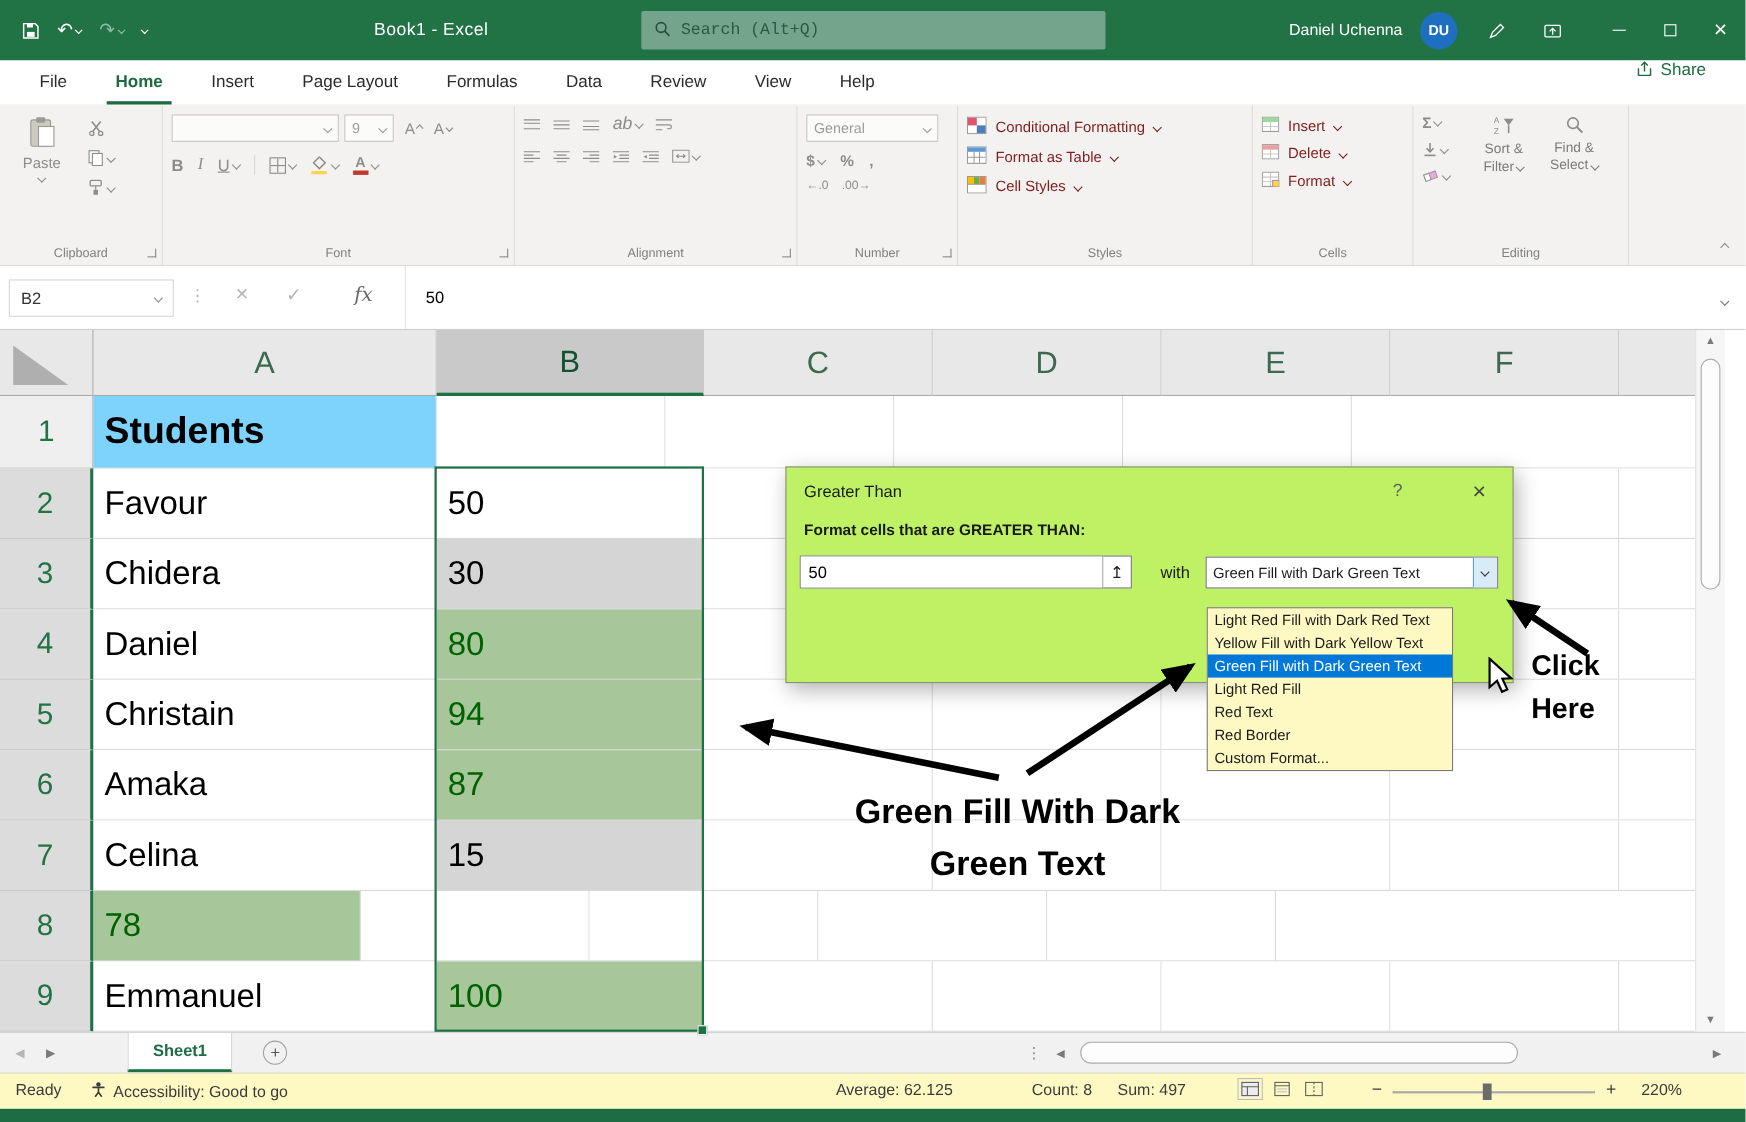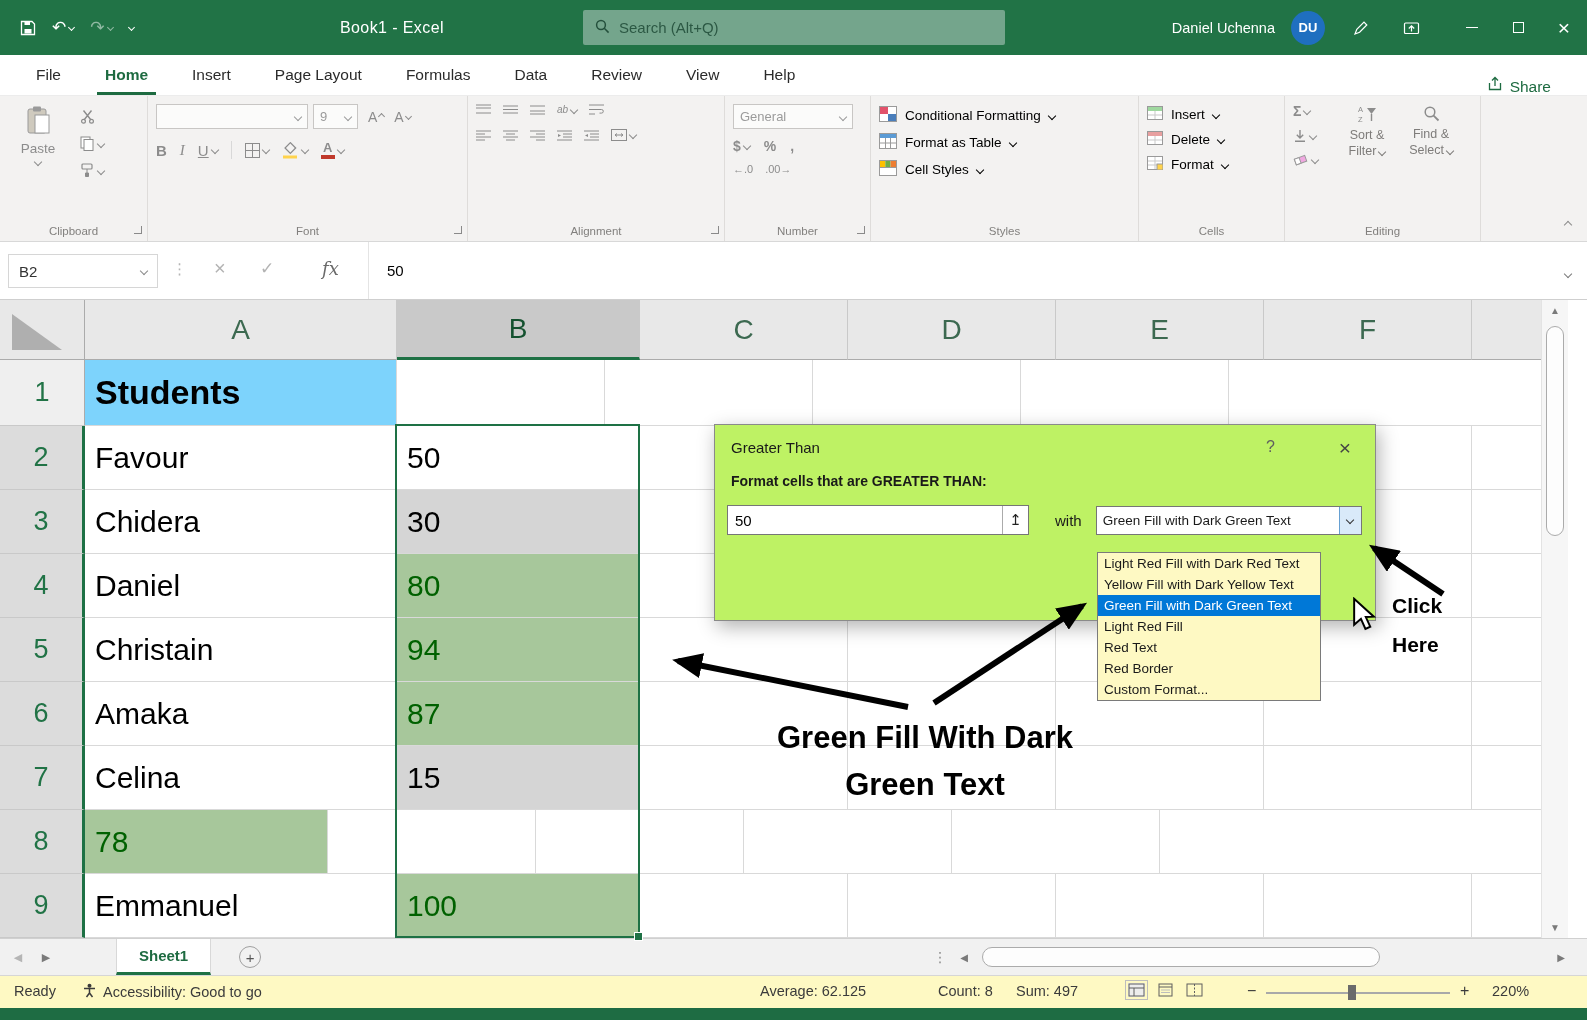--- a/index.html
+++ b/index.html
@@ -9,37 +9,37 @@
   .chev-up{transform:rotate(-135deg)}
   .dim{opacity:.5}
 
   
   .titlebar{position:absolute;left:0;top:0;width:1587px;height:55px;background:#217346}
   .qat{position:absolute;left:20px;top:0;height:55px;display:flex;align-items:center;gap:16px;color:#fff}
   .qat-btn{display:inline-flex;align-items:center;gap:3px;font-size:17px;line-height:1;color:#fff}
   .qat-btn .chev{width:5px;height:5px}
   .tb-title{position:absolute;left:340px;top:0;height:55px;display:flex;align-items:center;color:#fff;font-size:16px;letter-spacing:.4px}
   .tb-search{position:absolute;left:583px;top:10px;width:422px;height:35px;background:#74A58C;border-radius:2px;display:flex;align-items:center;padding:0 12px;gap:9px}
-  .tb-search input{flex:1;background:transparent;border:none;outline:none;font-size:15px;color:#fff;font-family:Liberation Sans, sans-serif}
+  .tb-search input{flex:1;background:transparent;border:none;outline:none;font-size:15px;color:#fff;font-family:Liberation Mono, monospace}
   .tb-search input::placeholder{color:#24503C;opacity:.9}
   .tb-right{position:absolute;right:0;top:0;height:55px;display:flex;align-items:center}
   .tb-user{color:#fff;font-size:14.5px;margin-right:16px}
   .avatar{width:34px;height:34px;border-radius:50%;background:#1F6FC0;color:#fff;font-size:13px;font-weight:bold;display:flex;align-items:center;justify-content:center;margin-right:24px}
   .tb-ico{width:24px;margin-right:26px;display:flex;justify-content:center}
   .winbtn{width:46px;height:55px;display:flex;align-items:center;justify-content:center;color:#fff;font-size:21px}
   .minbar{width:12px;height:0;border-top:1.6px solid #fff;display:inline-block}
   .maxbox{width:11px;height:11px;border:1.4px solid #fff;display:inline-block}
 
   
   .menubar{position:absolute;top:55px;left:0;width:100%;height:41px;background:#fff;border-bottom:1px solid #ECECEC;display:flex;align-items:stretch}
   .mtab{padding:0 22px;display:flex;align-items:center;font-size:15.5px;color:#2B2B2B;position:relative}
   .mtab:first-child{margin-left:14px}
   .mtab.active{color:#1E6B41;font-weight:bold}
   .mtab.active::after{content:"";position:absolute;left:14px;right:14px;bottom:0;height:3px;background:#1E6B41}
-  .share{position:absolute;right:36px;top:0;height:41px;display:flex;align-items:flex-end;gap:7px;font-size:15.5px;color:#1E6B41}
+  .share{position:absolute;right:36px;top:0;height:41px;display:flex;align-items:flex-start;gap:7px;font-size:15.5px;color:#1E6B41}
 
   
   .ribbon{position:absolute;top:96px;left:0;width:100%;height:146px;background:#F3F2F1;border-bottom:1px solid #D8D8D8;display:flex}
   .grp{position:relative;border-right:1px solid #DEDCDA;padding:8px 8px 26px}
   .grp-label{position:absolute;bottom:4px;left:0;right:0;text-align:center;font-size:11.5px;color:#82807E}
   .launcher{position:absolute;right:5px;bottom:7px;width:8px;height:8px;border-right:1.3px solid #8a8a8a;border-bottom:1.3px solid #8a8a8a;display:inline-block}
   .rbtn{display:inline-flex;align-items:center;gap:3px;color:#8C8C8C}
   .combo-s{height:25px;background:#FBFBFA;border:1px solid #C8C6C4;display:flex;align-items:center;justify-content:space-between;padding:0 6px;font-size:13px;color:#9B9B9B}
   .g-clip{width:148px}
   .paste-big{position:absolute;left:10px;top:9px;width:56px;display:flex;flex-direction:column;align-items:center;gap:3px;color:#8C8C8C;font-size:13.5px}
@@ -56,27 +56,27 @@
   .fmt.b{font-weight:bold}
   .fmt.i{font-style:italic;font-family:"Liberation Serif",serif}
   .fmt.u{text-decoration:underline}
   .vdiv{width:1px;height:18px;background:#D8D8D8}
   .igrid{width:15px;height:15px;border:1px solid #8C8C8C;display:inline-block;background:linear-gradient(#8C8C8C,#8C8C8C) 50% 0/1px 100% no-repeat,linear-gradient(#8C8C8C,#8C8C8C) 0 50%/100% 1px no-repeat}
   .fcolor{display:inline-flex;flex-direction:column;align-items:center;font-size:13px;font-weight:bold;color:#8C8C8C;line-height:12px}
   .fcolor .bar{width:14px;height:4px;background:#C0392B;margin-top:1px;display:block}
   .g-align{width:257px}
   .al-r1,.al-r2{display:flex;align-items:center;gap:12px}
   .al-r2{margin-top:14px}
-  .or{font-size:10px;font-style:italic}
+  .or{font-size:16px;font-style:italic}
   .g-num{width:146px}
   .gen{width:120px}
   .num-r2{margin-top:9px;display:flex;gap:14px;align-items:center;font-size:14px}
   .num-r3{margin-top:9px;display:flex;gap:12px;font-size:11px;color:#8C8C8C}
   .g-styles{width:268px;display:flex;flex-direction:column;gap:8px;padding-top:10px}
-  .srow{display:flex;align-items:center;gap:8px;font-size:13.5px;color:#000000}
+  .srow{display:flex;align-items:center;gap:8px;font-size:13.5px;color:#7f1d1d}
   .g-cells{width:146px;display:flex;flex-direction:column;gap:8px;padding-top:10px}
   .g-edit{width:196px;display:flex;padding-top:7px}
   .ed-left{display:flex;flex-direction:column;gap:10px;width:42px}
   .stackbtn{width:64px;display:flex;flex-direction:column;align-items:center;gap:1px;font-size:12.5px;color:#7E7C7A;line-height:15px;padding-top:2px}
   .with-chev{display:inline-flex;align-items:center;gap:3px}
   .ribbon-spacer{flex:1;position:relative}
   .ribbon-collapse{position:absolute;right:16px;bottom:10px;color:#8C8C8C}
 
   
   .fbar{position:absolute;top:242px;left:0;width:100%;height:58px;background:#fff;border-bottom:1px solid #CFCFCF}
@@ -129,21 +129,21 @@
   .combo{width:266px;height:29px;border:1px solid #767676;display:flex;align-items:center;background:#fff}
   .combo-val{flex:1;font-size:13.5px;padding-left:6px;white-space:nowrap;color:#1A1A1A}
   .combo-btn{width:22px;height:100%;background:#D9EAF9;border-left:1px solid #66A0D2;display:flex;align-items:center;justify-content:center;color:#333}
   .listbox{position:absolute;left:1097px;top:552px;width:224px;background:#fef9c3;border:1px solid #7A7A7A;z-index:55}
   .opt{height:21px;display:flex;align-items:center;padding-left:6px;font-size:13.5px;color:#1A1A1A;white-space:nowrap}
   .opt.selected{background:#0078D7;color:#fff}
 
   
   .anno{position:absolute;left:0;top:0;width:1587px;height:1020px;z-index:60;pointer-events:none}
   .callout{position:absolute;left:715px;top:714px;width:420px;text-align:center;font-size:31px;font-weight:800;color:#000;line-height:47px;z-index:60}
-  .clickhere{position:absolute;left:1392px;top:586px;font-size:21px;font-weight:800;color:#000;line-height:39px;z-index:60}
+  .clickhere{position:absolute;left:1392px;top:586px;font-size:26px;font-weight:800;color:#000;line-height:39px;z-index:60}
   .cursor{position:absolute;left:1352px;top:597px;z-index:70}
 
   
   .sheetbar{position:absolute;top:938px;left:0;width:100%;height:37px;background:#F1F1F1;border-top:1px solid #D0D0D0;display:flex;align-items:center}
   .sb-nav{width:28px;text-align:center;font-size:11px;color:#7a7a7a}
   .sb-nav:first-child{margin-left:4px}
   .sheettab{margin-left:56px;height:100%;display:flex;align-items:center;padding:0 22px;background:#fff;border-left:1px solid #D8D8D8;border-right:1px solid #D8D8D8;border-bottom:3px solid #1E7145;font-size:15px;font-weight:bold;color:#1E6B41}
   .addsheet{margin-left:28px;width:22px;height:22px;border:1px solid #A0A0A0;border-radius:50%;display:flex;align-items:center;justify-content:center;font-size:15px;color:#555}
   .sb-dots{position:absolute;left:933px;color:#8a8a8a;font-size:14px}
   .hscroll{position:absolute;left:952px;right:16px;top:7px;height:23px}

